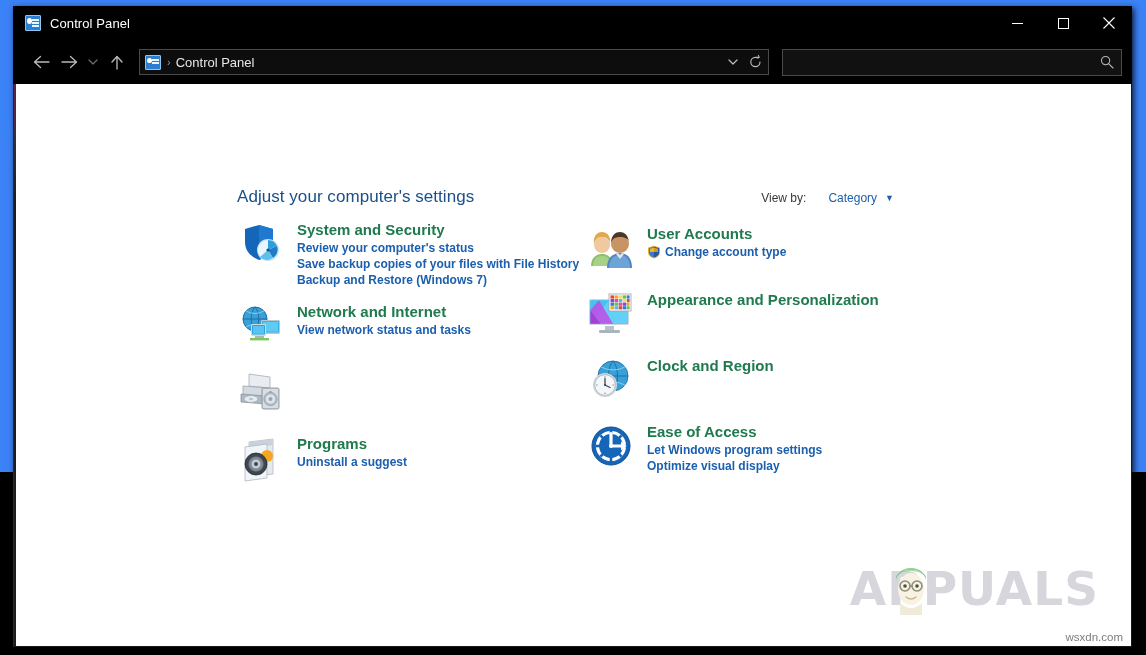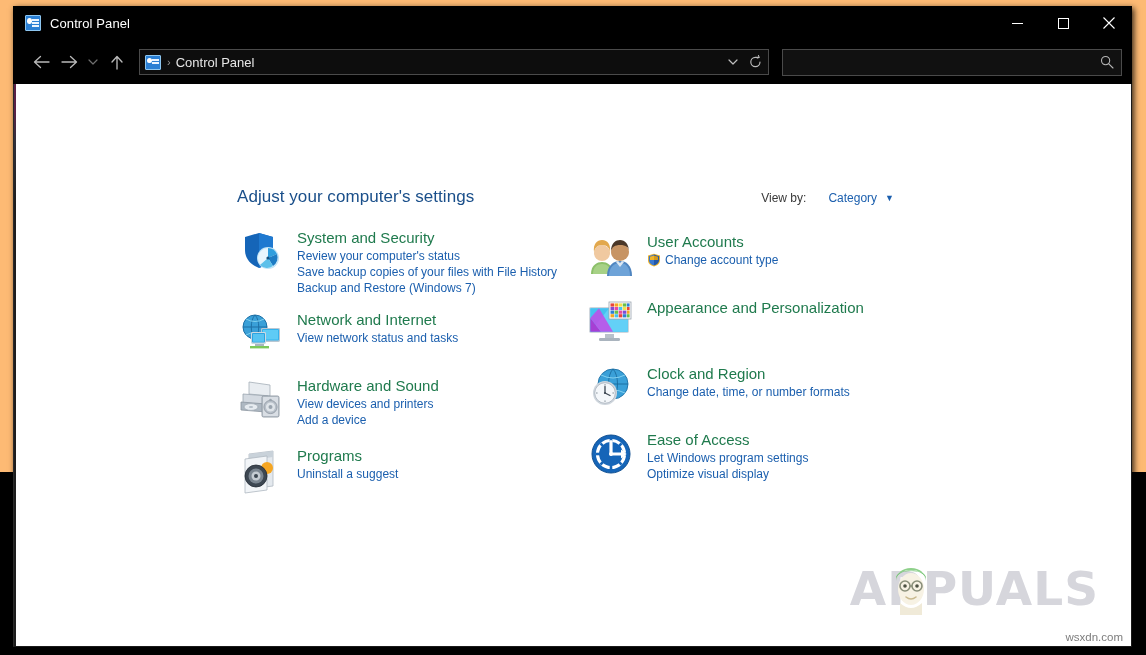--- a/index.html
+++ b/index.html
@@ -5,21 +5,21 @@
   * { box-sizing: border-box; margin: 0; padding: 0; }
   html, body {
     width: 1146px; height: 655px;
     background: #000000;
     font-family: "Liberation Sans", sans-serif;
     overflow: hidden;
   }
   #root {
     position: relative;
     width: 1146px; height: 472px;
-    background: #fdba74;
+    background: #3b82f6;
   }
 
   
   .window {
     position: absolute;
     left: 13px; top: 6px;
     width: 1119px; height: 641px;
     background: #000000;
     display: flex; flex-direction: column;
     box-shadow: 2px 2px 6px rgba(0,0,0,0.8);
@@ -185,23 +185,24 @@
   }
   .viewby-label { color: #3a3a3a; }
   .viewby-value { color: #1b5fae; margin-left: 16px; }
   .viewby-caret {
     color: #1b5fae; font-size: 9px; margin-left: 2px;
     position: relative; top: -1px;
   }
 
   .columns {
     position: absolute;
-    left: 223px; top: 144px;
+    left: 223px; top: 136px;
     width: 700px;
     display: flex;
+    font-weight: bold;
   }
   .col-left { width: 350px; }
   .col-right { width: 340px; padding-top: 4px; }
 
   .category {
     display: flex;
     margin-bottom: 12px;
   }
   .cat-icon {
     width: 48px; height: 48px;
@@ -410,25 +411,20 @@
                 <path d="M4 26 L29 28 L29 36 L4 34 Z" fill="#aeb8c2" stroke="#8b95a0" stroke-width="0.8"></path>
                 <ellipse cx="14" cy="31" rx="7" ry="3.4" fill="#e6ebf0" stroke="#9aa4ae" stroke-width="0.7"></ellipse>
                 <ellipse cx="14" cy="31" rx="2.2" ry="1.1" fill="#b4bec8"></ellipse>
                 <rect x="25" y="20" width="17" height="21" rx="1.5" fill="#c3cad2" stroke="#8d96a0" stroke-width="0.9"></rect>
                 <rect x="26" y="21" width="15" height="19" rx="1" fill="#d9dee4"></rect>
                 <circle cx="33.5" cy="31" r="6.6" fill="#b8c0c9" stroke="#8d96a0" stroke-width="0.8"></circle>
                 <circle cx="33.5" cy="31" r="4.6" fill="#dfe4e9"></circle>
                 <circle cx="33.5" cy="31" r="2" fill="#9aa4ae"></circle>
                 <circle cx="33.5" cy="24" r="1.3" fill="#9aa4ae"></circle>
               </svg>
-            </div>
-            <div class="cat-body">
-              <div class="cat-title">Hardware and Sound</div>
-              <a class="cat-link">View devices and printers</a>
-              <a class="cat-link">Add a device</a>
             </div>
           </div>
 
           <div class="category">
             <div class="cat-icon">
               <svg viewBox="0 0 48 48">
                 <path d="M12 8 L36 5 L36 40 L12 43 Z" fill="#e4e9ee" stroke="#b0b9c2" stroke-width="0.8"></path>
                 <path d="M12 8 L36 5 L36 11 L12 14 Z" fill="#c9d2da"></path>
                 <path d="M8 13 L30 10 L30 44 L8 47 Z" fill="#f2f5f8" stroke="#aeb7c0" stroke-width="0.8"></path>
                 <circle cx="30" cy="22" r="6" fill="#f5a623"></circle>
@@ -532,21 +528,20 @@
                 <circle cx="18" cy="29" r="10.3" fill="#f4f7fa" stroke="#a9b3bd" stroke-width="0.8"></circle>
                 <g stroke="#6f7b86" stroke-width="0.8">
                   <path d="M18 20 v1.6 M18 36.4 v1.6 M9 29 h1.6 M25.4 29 H27"></path>
                 </g>
                 <path d="M18 29 L18 22.5 M18 29 L23 31.5" stroke="#3d4752" stroke-width="1.3" stroke-linecap="round" fill="none"></path>
                 <circle cx="18" cy="29" r="1.1" fill="#3d4752"></circle>
               </svg>
             </div>
             <div class="cat-body">
               <div class="cat-title">Clock and Region</div>
-              <a class="cat-link">Change date, time, or number formats</a>
             </div>
           </div>
 
           <div class="category">
             <div class="cat-icon">
               <svg viewBox="0 0 48 48">
                 <circle cx="24" cy="24" r="19" fill="#1565b8"></circle>
                 <circle cx="24" cy="24" r="19" fill="none" stroke="#0f4f91" stroke-width="1"></circle>
                 <circle cx="24" cy="24" r="13.5" fill="none" stroke="#ffffff" stroke-width="3.2"></circle>
                 <g stroke="#1565b8" stroke-width="2.6">

